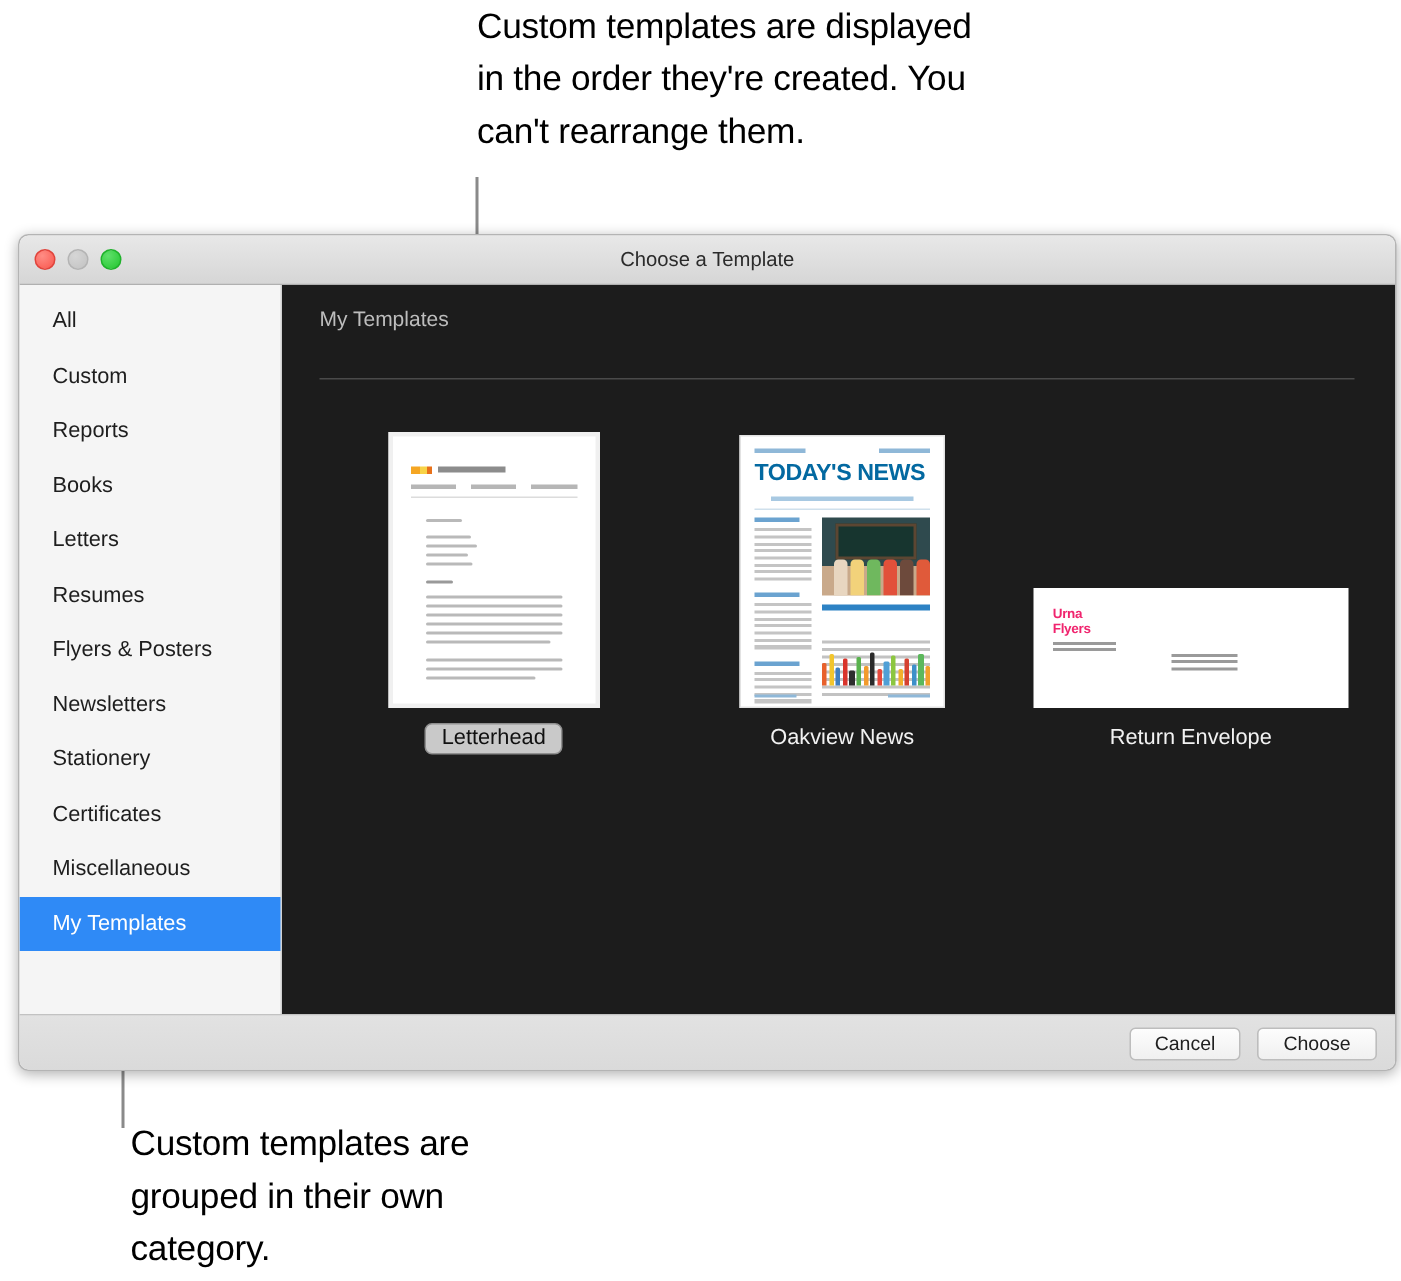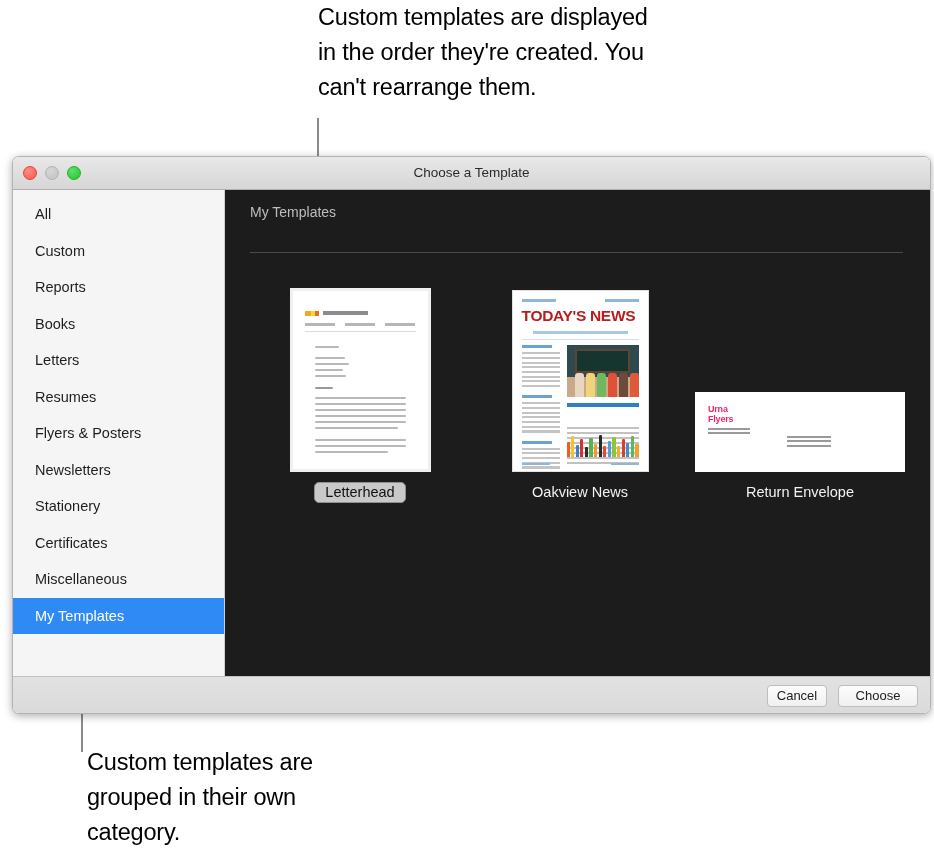--- a/index.html
+++ b/index.html
@@ -96,21 +96,21 @@
   .light.close  { background: radial-gradient(circle at 35% 30%, #ff8d85, #f9564d); border: 1px solid #e0443c; box-sizing: border-box; }
   .light.min    { background: radial-gradient(circle at 35% 30%, #d6d6d6, #c2c2c2); border: 1px solid #b4b4b4; box-sizing: border-box; }
   .light.max    { background: radial-gradient(circle at 35% 30%, #5fe06a, #22c52f); border: 1px solid #1fb22b; box-sizing: border-box; }
 
   
   #win-body {
     display: flex;
     height: 486px;
   }
   #sidebar {
-    width: 212px;
+    width: 175px;
     background: #f5f5f5;
     border-right: 1px solid #d0d0d0;
     box-sizing: border-box;
     padding-top: 6px;
     flex: none;
   }
   .side-item {
     height: 36.5px;
     line-height: 36.5px;
     padding-left: 22px;
@@ -237,21 +237,21 @@
   }
   .nw-topbar {
     position: absolute; left: 9px; right: 9px; top: 8px;
     display: flex; justify-content: space-between;
   }
   .nw-topbar i { display:block; width: 34px; height: 2.5px; background: #8fb8d8; }
   .nw-title {
     position: absolute; left: 9px; right: 9px; top: 16px;
     font-size: 15.5px;
     letter-spacing: -0.3px;
-    color: #b91c1c;
+    color: #0369a1;
     font-weight: bold;
     white-space: nowrap;
   }
   .nw-sub {
     position: absolute; left: 20px; right: 20px; top: 40px;
     height: 2.5px; background: #a8c9e2;
   }
   .nw-hrule { position: absolute; left: 9px; right: 9px; top: 48px; height: 1px; background: #cfe0ec; }
   .nw-col {
     position: absolute; left: 9px; top: 54px; width: 38px;
@@ -308,21 +308,21 @@
     height: 22px;
     line-height: 20px;
     text-align: center;
     font-size: 13px;
     color: #202020;
     background: linear-gradient(to bottom, #fdfdfd, #f0f0f0);
     border: 1px solid #bdbdbd;
     border-radius: 4px;
     box-sizing: border-box;
   }
-  #btn-cancel { right: 103px; width: 60px; }
+  #btn-cancel { right: 103px; width: 74px; }
   #btn-choose { right: 12px; width: 80px; }
 </style>
 </head>
 <body>
 
 <div class="callout" id="callout-top">Custom templates are displayed in the order they're created. You can't rearrange them.</div>
 <div class="leader-line" id="leader-top"></div>
 
 <div class="callout" id="callout-bottom">Custom templates are grouped in their own category.</div>
 <div class="leader-line" id="leader-bottom"></div>

